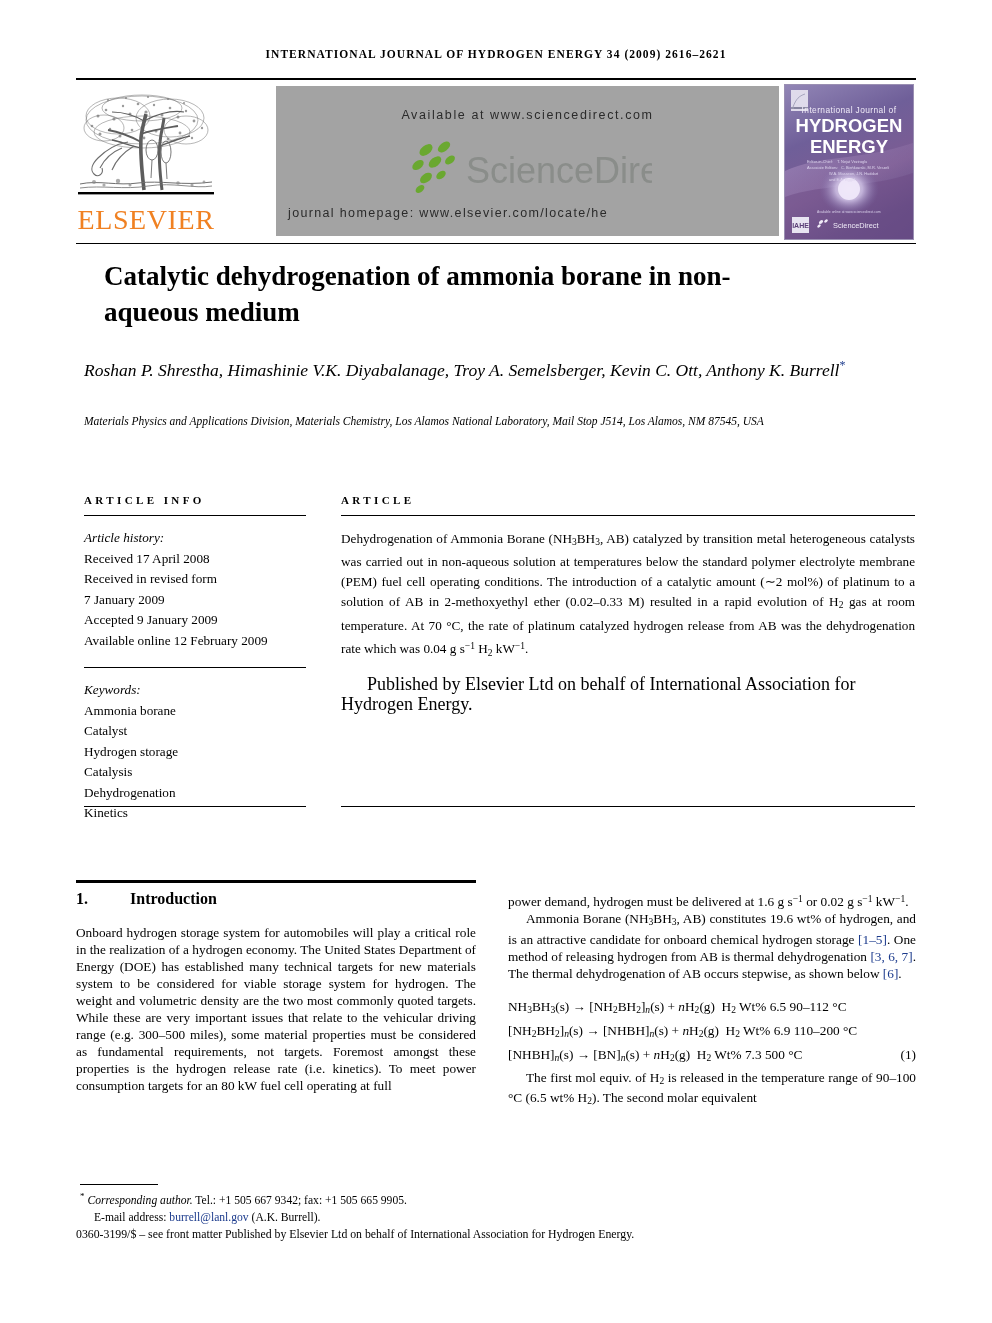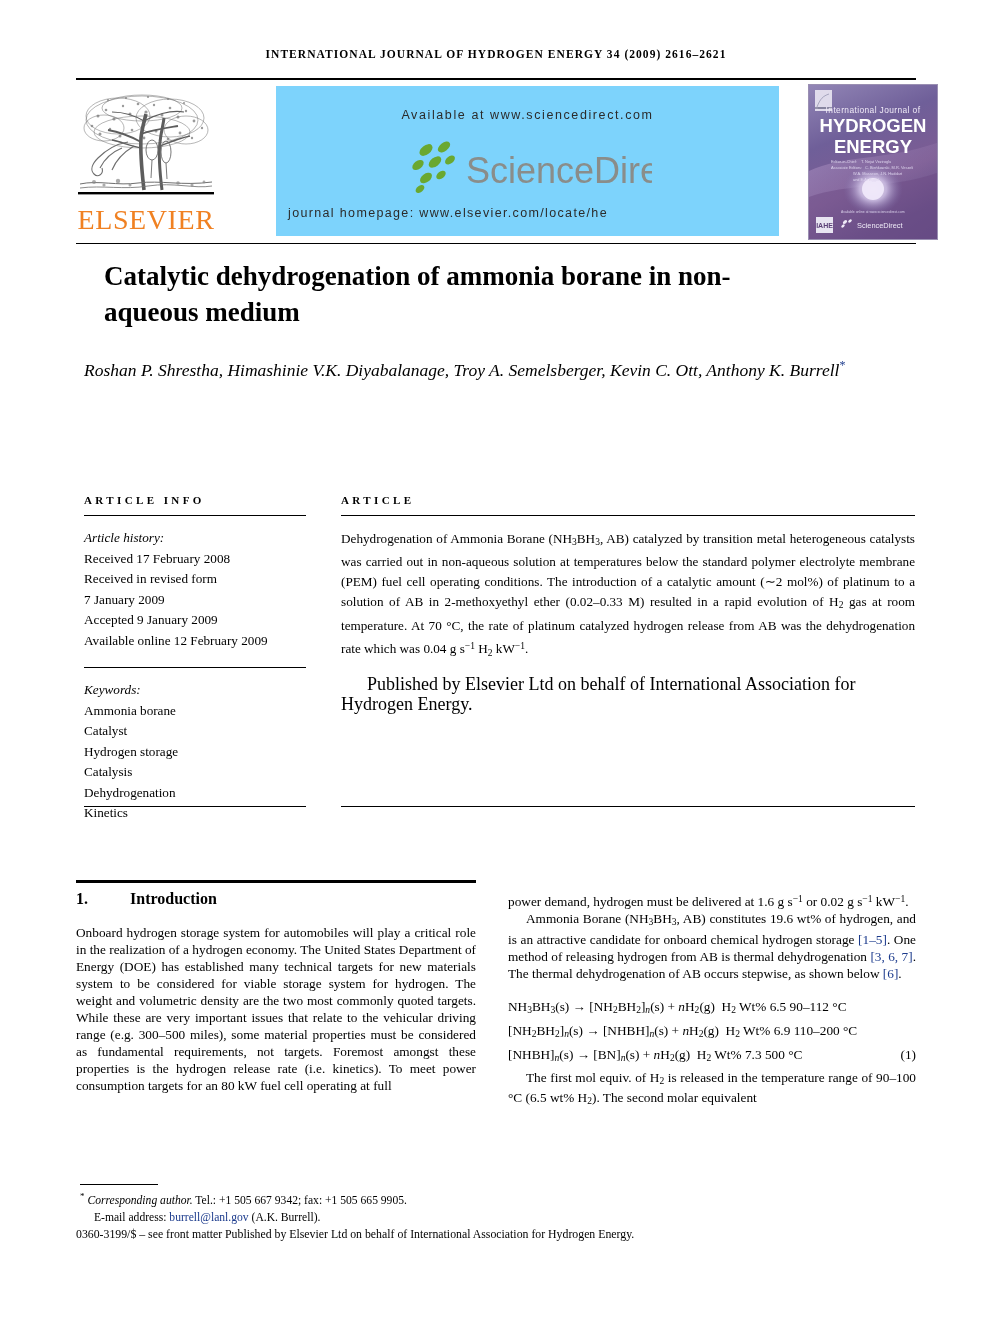--- a/index.html
+++ b/index.html
@@ -71,21 +71,21 @@
     letter-spacing: 0.6px;
     color: #F08122;
     line-height: 32px;
   }
 
   
   .sd-band {
     position: absolute;
     left: 200px; top: 2px;
     width: 503px; height: 150px;
-    background: #7dd3fc;
+    background: #a3a3a3;
   }
   .sd-available {
     position: absolute;
     left: 0; top: 22px; width: 503px;
     text-align: center;
     font-family: "Liberation Sans", sans-serif;
     font-size: 12.5px;
     color: #2b2b2b;
     letter-spacing: 1.6px;
   }
@@ -100,21 +100,21 @@
     text-align: left;
     font-family: "Liberation Sans", sans-serif;
     font-size: 12.5px;
     color: #2b2b2b;
     letter-spacing: 1.35px;
   }
 
   
   .cover {
     position: absolute;
-    left: 732px; top: 0px;
+    left: 708px; top: 0px;
     width: 128px; height: 154px;
     border: 1px solid #9a8fb2;
     background: #f97316;
     overflow: hidden;
   }
 
   .rule-under-header {
     position: absolute;
     left: 76px; top: 243px; width: 840px; height: 1px;
     background: #000;
@@ -499,27 +499,28 @@
     </div>
   </div>
 
   <div class="rule-under-header"></div>
 
   <div class="title">Catalytic dehydrogenation of ammonia borane in non-aqueous medium</div>
 
   <div class="authors">
     <span>Roshan P. Shrestha, Himashinie V.K. Diyabalanage, Troy A. Semelsberger, Kevin C. Ott, Anthony K. Burrell</span><sup class="star">*</sup>
   </div>
+  <div class="affiliation">Materials Physics and Applications Division, Materials Chemistry, Los Alamos National Laboratory, Mail Stop J514, Los Alamos, NM 87545, USA</div>
 
   <div class="col-info">
     <div class="kicker">ARTICLE INFO</div>
     <div class="hr-thin"></div>
     <div class="info-hist">
       <div class="ital">Article history:</div>
-      <div>Received 17 February 2008</div>
+      <div>Received 17 April 2008</div>
       <div>Received in revised form</div>
       <div>7 January 2009</div>
       <div>Accepted 9 January 2009</div>
       <div>Available online 12 February 2009</div>
     </div>
     <div class="info-sep"></div>
     <div class="info-keys">
       <div class="ital">Keywords:</div>
       <div>Ammonia borane</div>
       <div>Catalyst</div>

